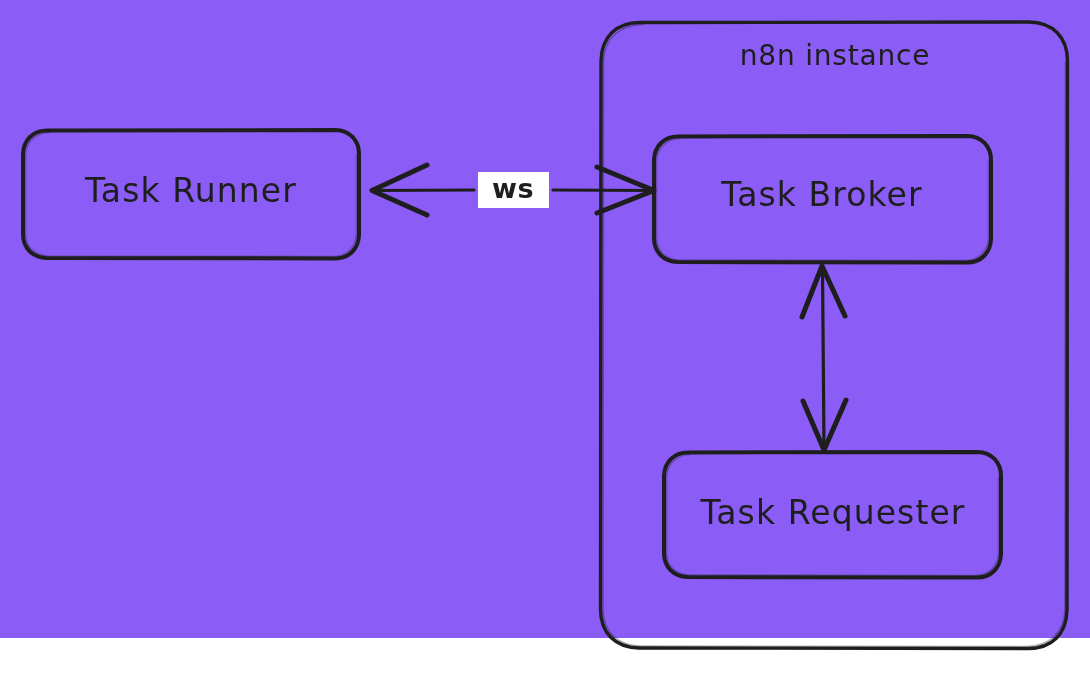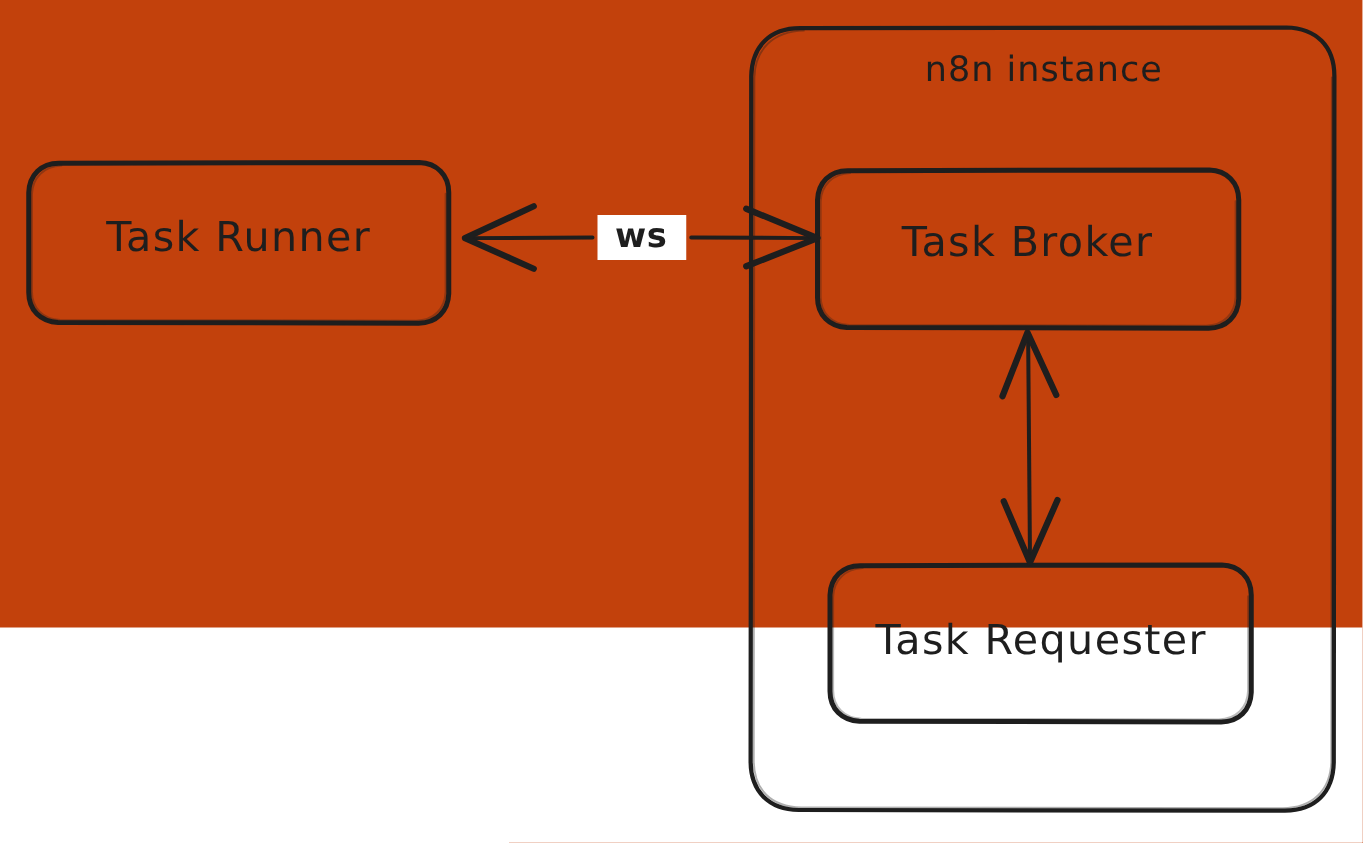--- a/index.html
+++ b/index.html
@@ -9,22 +9,22 @@
   }
   body {
     width: 1090px;
     height: 674px;
     overflow: hidden;
     font-family: "DejaVu Sans", sans-serif;
   }
   #canvas {
     position: relative;
     width: 1090px;
-    height: 502px;
-    background: #c2410c;
+    height: 638px;
+    background: #8b5cf6;
   }
   svg.diagram {
     position: absolute;
     top: 0;
     left: 0;
     width: 1090px;
     height: 674px;
   }
   .shape-stroke {
     fill: none;

